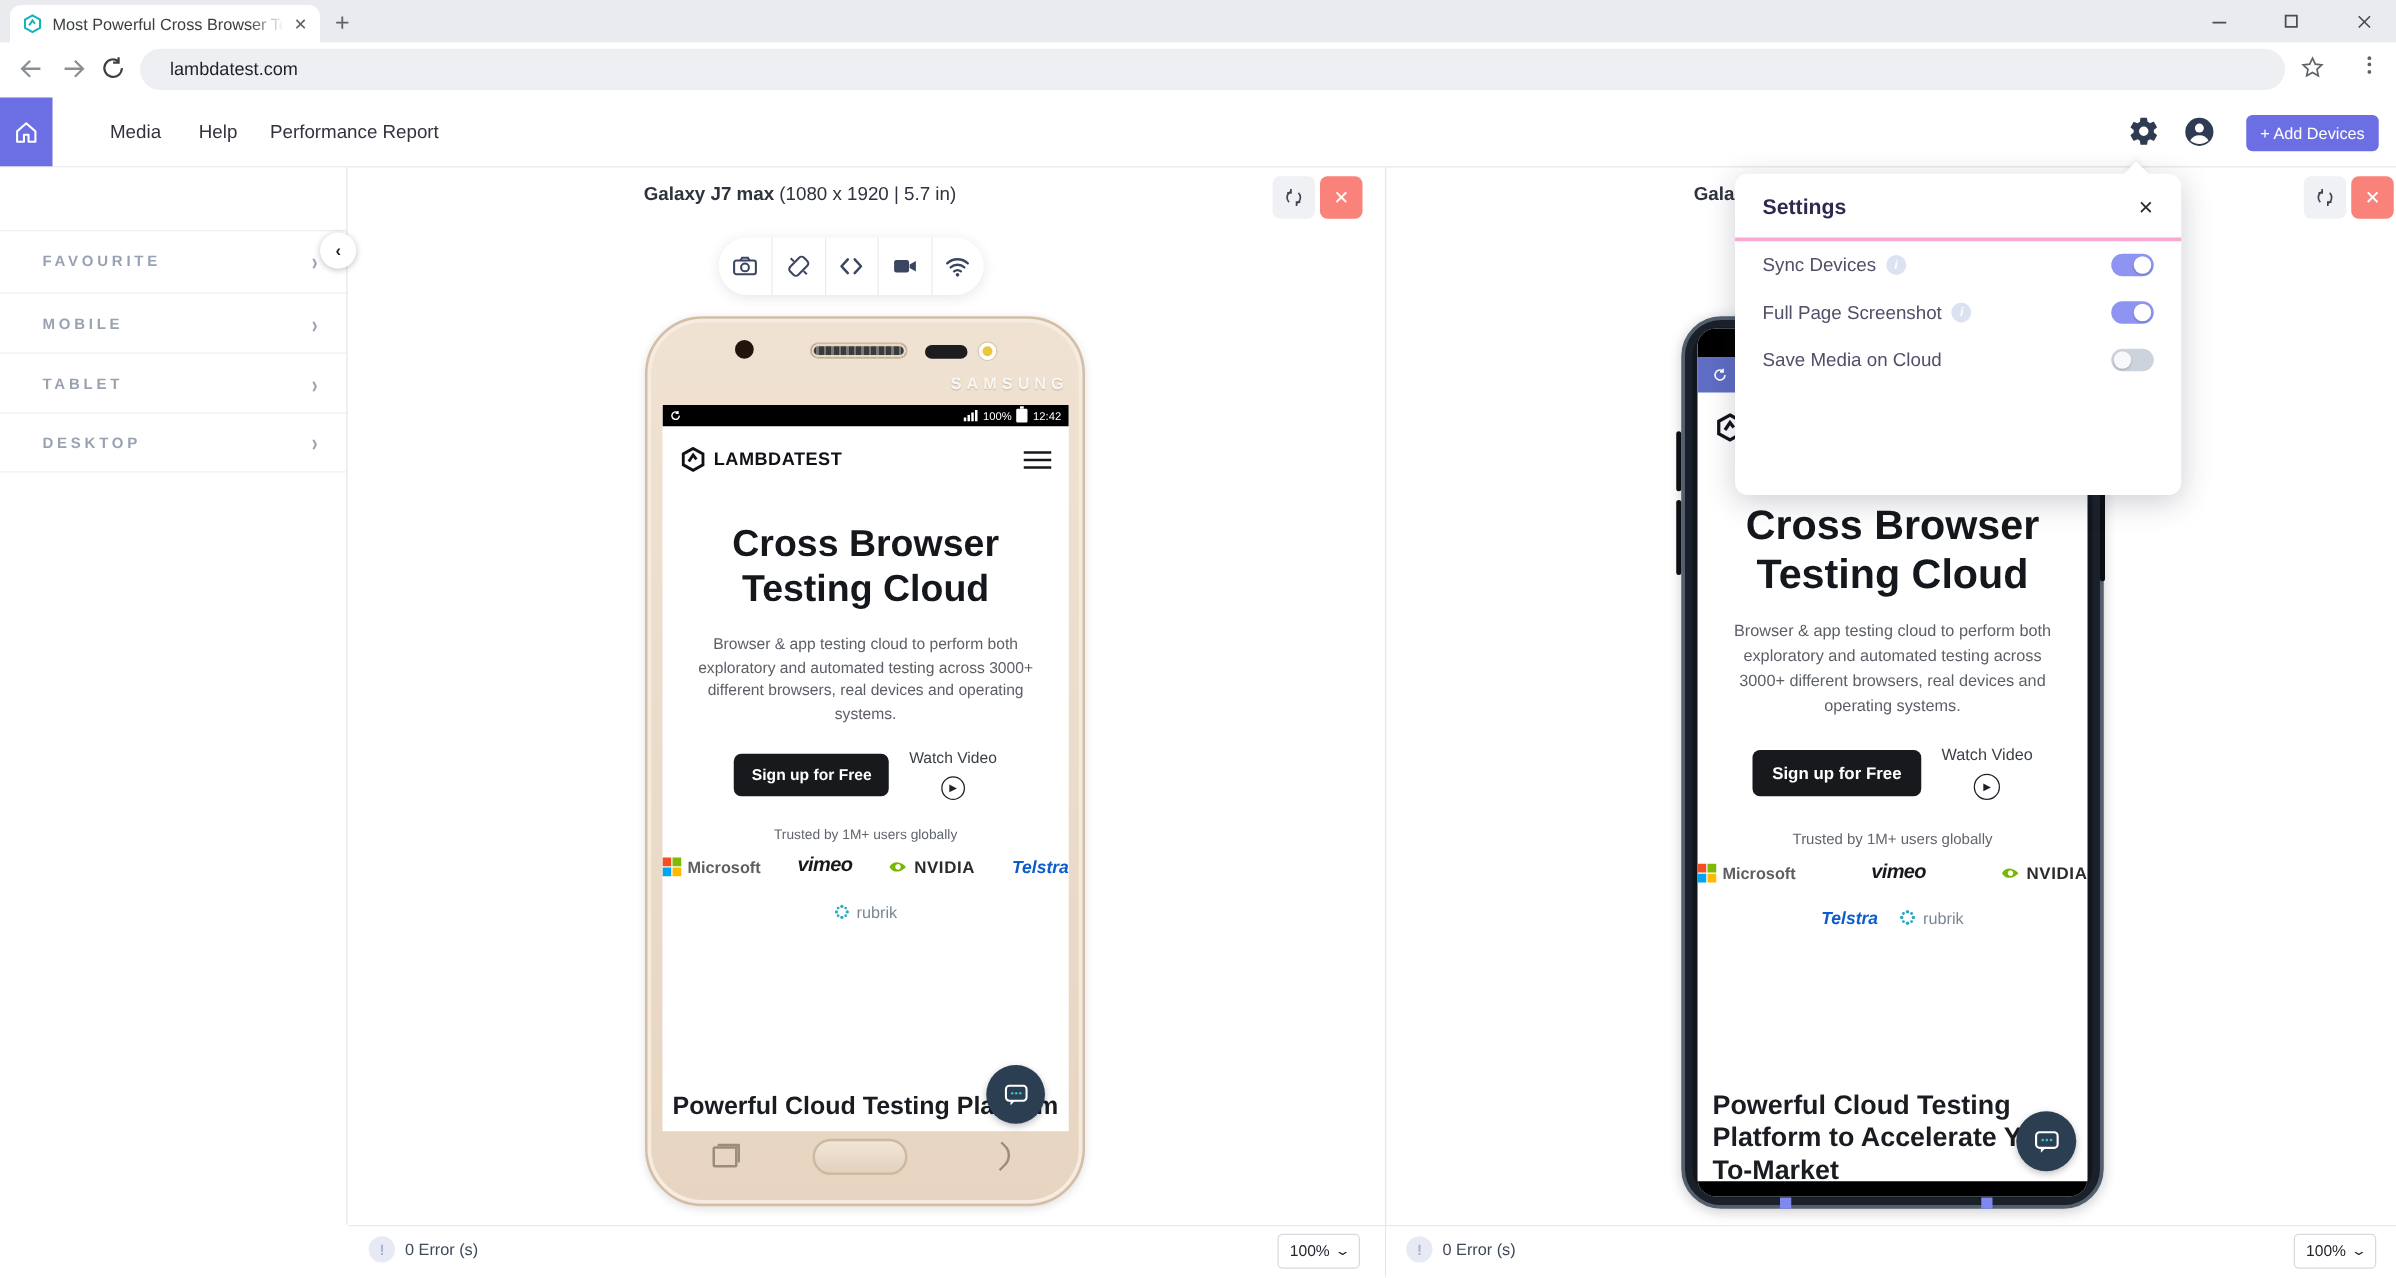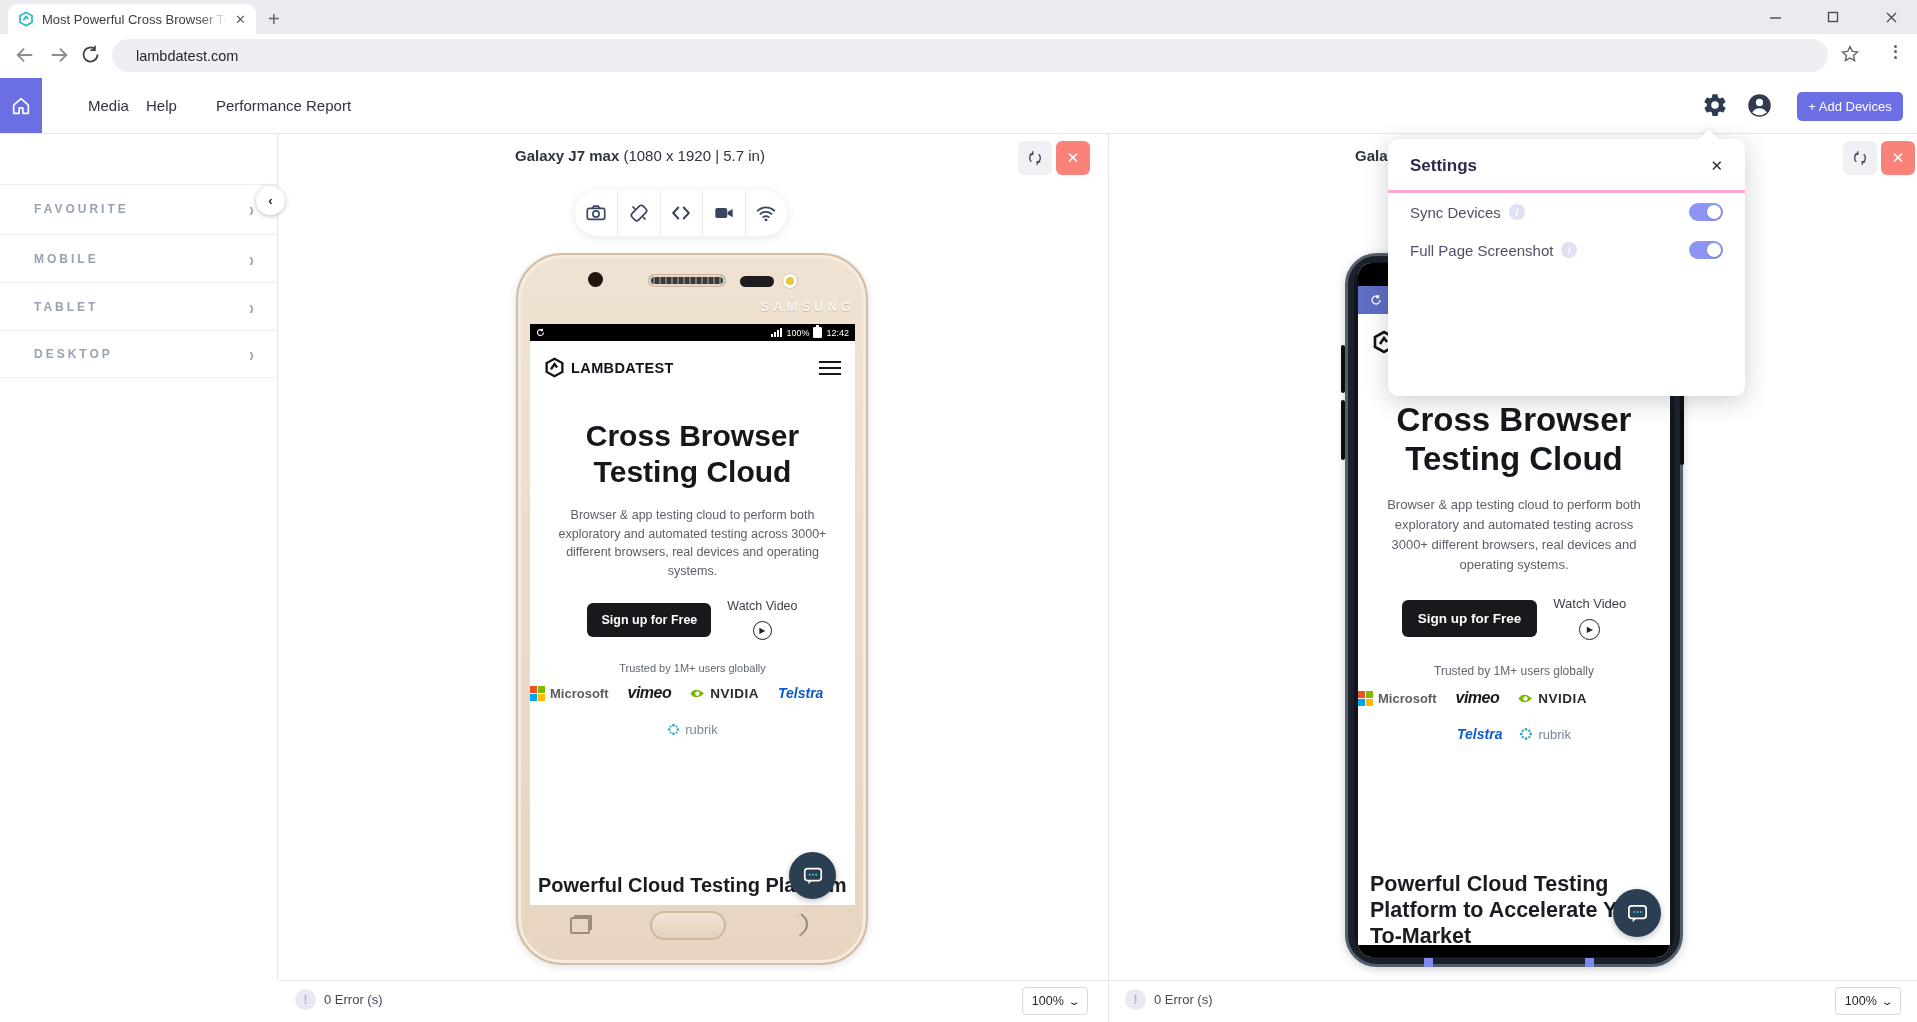--- a/index.html
+++ b/index.html
@@ -91,21 +91,21 @@
   .ctarow { display:flex; align-items:center; justify-content:center; gap:16px; }
   .screen1 .ctarow { margin-top:19px; }
   .signup { background:#17191c; color:#fff; font-weight:bold; border:none; border-radius:6px; font-family:inherit; }
   .screen1 .signup { font-size:12.5px; padding:10px 14px; }
   .watch { display:flex; align-items:center; gap:8px; color:#3a3f46;flex-direction:column; }
   .screen1 .watch { font-size:12.5px; }
   .play { border:1.5px solid #1d2025; border-radius:50%; display:flex; align-items:center; justify-content:center; color:#1d2025; }
   .screen1 .play { width:19px; height:19px; font-size:8px; }
   .trusted { text-align:center; color:#61666d; }
   .screen1 .trusted { font-size:11px; margin-top:22px; }
-  .brandrow { display:flex; align-items:center; justify-content:flex-start; gap:19px; }
+  .brandrow { display:flex; align-items:center; justify-content:space-between; gap:19px; }
   .screen1 .brandrow { margin-top:10px; }
   .msq { display:grid; grid-template-columns:7px 7px; grid-template-rows:7px 7px; gap:1px; }
   .msq i:nth-child(1){background:#f25022}.msq i:nth-child(2){background:#7fba00}
   .msq i:nth-child(3){background:#00a4ef}.msq i:nth-child(4){background:#ffb900}
   .brand { display:flex; align-items:center; gap:5px; white-space:nowrap; }
   .b-ms { font-size:13px; font-weight:600; color:#5e5e5e; }
   .b-vimeo { font-size:16px; font-weight:800; font-style:italic; color:#17191d; letter-spacing:-.5px; }
   .b-nv { font-size:13.5px; font-weight:800; color:#2b2b2b; letter-spacing:.5px; }
   .b-tel { font-size:14px; font-weight:800; font-style:italic; color:#0c5ccc; }
   .b-ru { font-size:13px; color:#7a8794; }
@@ -237,21 +237,21 @@
       <b></b>
     </div>
 
   <div class="abs appheader"></div>
   <div class="abs homebtn">
     <svg width="22" height="22" viewBox="0 0 24 24">
       <path d="M4 11 L12 4 L20 11 V20 H14 V14 H10 V20 H4 Z" fill="none" stroke="#fff" stroke-width="1.8" stroke-linejoin="round"></path>
     </svg>
   </div>
   <div class="abs menuitem" style="left:88px;">Media</div>
-  <div class="abs menuitem" style="left:146px;">Help</div>
+  <div class="abs menuitem" style="left:159px;">Help</div>
   <div class="abs menuitem" style="left:216px;">Performance Report</div>
   <div class="abs hdr-gear">
     <svg width="26" height="26" viewBox="0 0 24 24">
       <path fill="#2f3b52" d="M19.4 13c.04-.32.06-.65.06-1s-.02-.68-.06-1l2.1-1.65a.5.5 0 0 0 .12-.64l-2-3.46a.5.5 0 0 0-.6-.22l-2.5 1a7.3 7.3 0 0 0-1.7-1l-.38-2.65A.5.5 0 0 0 14 2h-4a.5.5 0 0 0-.5.42L9.13 5.1c-.6.25-1.17.58-1.7 1l-2.5-1a.5.5 0 0 0-.6.22l-2 3.46a.5.5 0 0 0 .12.64L4.56 11c-.04.32-.06.65-.06 1s.02.68.06 1l-2.1 1.65a.5.5 0 0 0-.12.64l2 3.46c.13.22.39.3.6.22l2.5-1c.53.42 1.1.75 1.7 1l.38 2.65c.04.24.25.42.5.42h4c.25 0 .46-.18.5-.42l.38-2.65c.6-.25 1.17-.58 1.7-1l2.5 1c.21.08.47 0 .6-.22l2-3.46a.5.5 0 0 0-.12-.64L19.4 13zM12 15.5A3.5 3.5 0 1 1 12 8.5a3.5 3.5 0 0 1 0 7z"></path>
     </svg>
   </div>
   <div class="abs hdr-person">
     <svg width="27" height="27" viewBox="0 0 24 24">
       <circle cx="12" cy="12" r="10" fill="#2f3b52"></circle>
       <circle cx="12" cy="9.3" r="3.2" fill="#fff"></circle>
@@ -561,15 +561,21 @@
           <span class="knob"></span>
         </span>
     </div>
     <div class="srow">
       <span class="slabel">Full Page Screenshot</span>
       <span class="info">i</span>
       <span class="toggle on">
           <span class="knob"></span>
         </span>
     </div>
+    <div class="srow">
+      <span class="slabel">Save Media on Cloud</span>
+      <span class="toggle">
+          <span class="knob"></span>
+        </span>
+    </div>
   </div>
 
 </div>
 
 </body></html>

